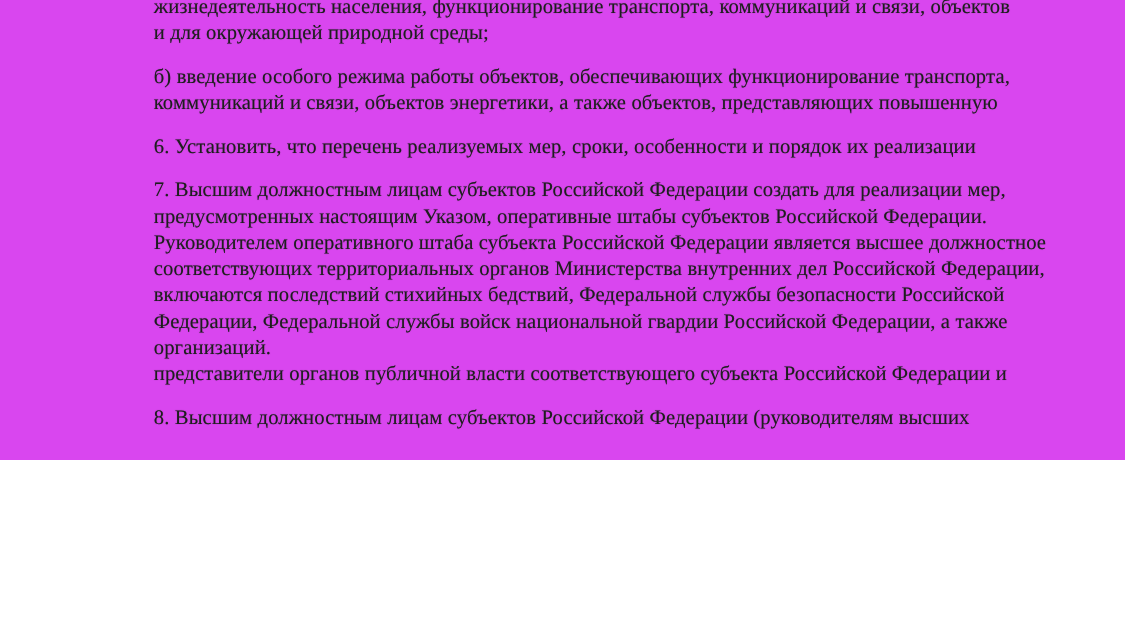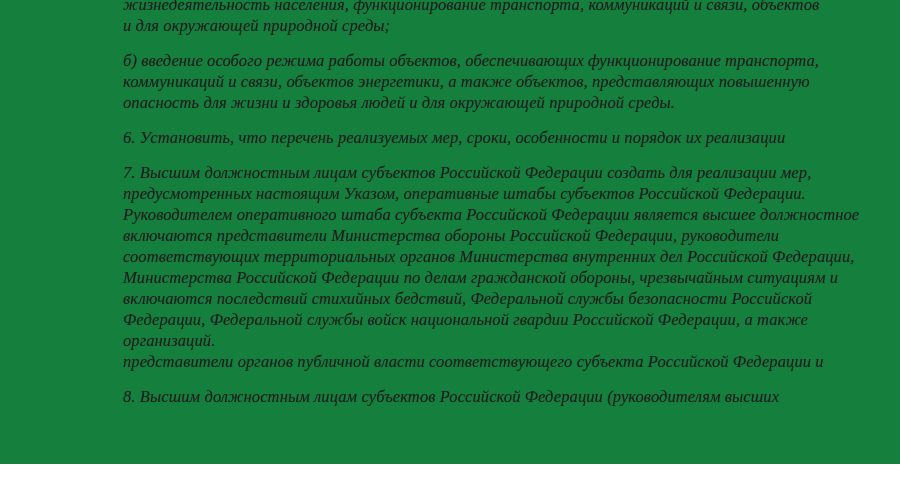--- a/index.html
+++ b/index.html
@@ -1,23 +1,22 @@
 <!DOCTYPE html>
 <html><head>
 <meta charset="utf-8">
 <style>
   html, body { margin: 0; padding: 0; background: #ffffff; }
   .page {
     position: relative;
     width: 900px;
-    height: 464px;
-    background: #15803d;
+    height: 368px;
+    background: #d946ef;
     overflow: hidden;
     font-family: "Liberation Serif", serif;
-    font-style: italic;
   }
   .text-block {
     position: absolute;
     left: 123px;
     top: -6px;
     width: 770px;
     color: #1e1e1e;
     font-size: 16.5px;
     line-height: 21px;
     letter-spacing: 0.1px;
@@ -33,34 +32,31 @@
   <div class="text-block">
 
     <div class="para">
       <div class="line">жизнедеятельность населения, функционирование транспорта, коммуникаций и связи, объектов</div>
       <div class="line">и для окружающей природной среды;</div>
     </div>
 
     <div class="para">
       <div class="line">б) введение особого режима работы объектов, обеспечивающих функционирование транспорта,</div>
       <div class="line">коммуникаций и связи, объектов энергетики, а также объектов, представляющих повышенную</div>
-      <div class="line">опасность для жизни и здоровья людей и для окружающей природной среды.</div>
     </div>
 
     <div class="para">
       <div class="line">6. Установить, что перечень реализуемых мер, сроки, особенности и порядок их реализации</div>
     </div>
 
     <div class="para">
       <div class="line">7. Высшим должностным лицам субъектов Российской Федерации создать для реализации мер,</div>
       <div class="line">предусмотренных настоящим Указом, оперативные штабы субъектов Российской Федерации.</div>
       <div class="line">Руководителем оперативного штаба субъекта Российской Федерации является высшее должностное</div>
-      <div class="line">включаются представители Министерства обороны Российской Федерации, руководители</div>
       <div class="line">соответствующих территориальных органов Министерства внутренних дел Российской Федерации,</div>
-      <div class="line">Министерства Российской Федерации по делам гражданской обороны, чрезвычайным ситуациям и</div>
       <div class="line">включаются последствий стихийных бедствий, Федеральной службы безопасности Российской</div>
       <div class="line">Федерации, Федеральной службы войск национальной гвардии Российской Федерации, а также</div>
       <div class="line">организаций.</div>
       <div class="line">представители органов публичной власти соответствующего субъекта Российской Федерации и</div>
     </div>
 
     <div class="para">
       <div class="line">8. Высшим должностным лицам субъектов Российской Федерации (руководителям высших</div>
     </div>
 

